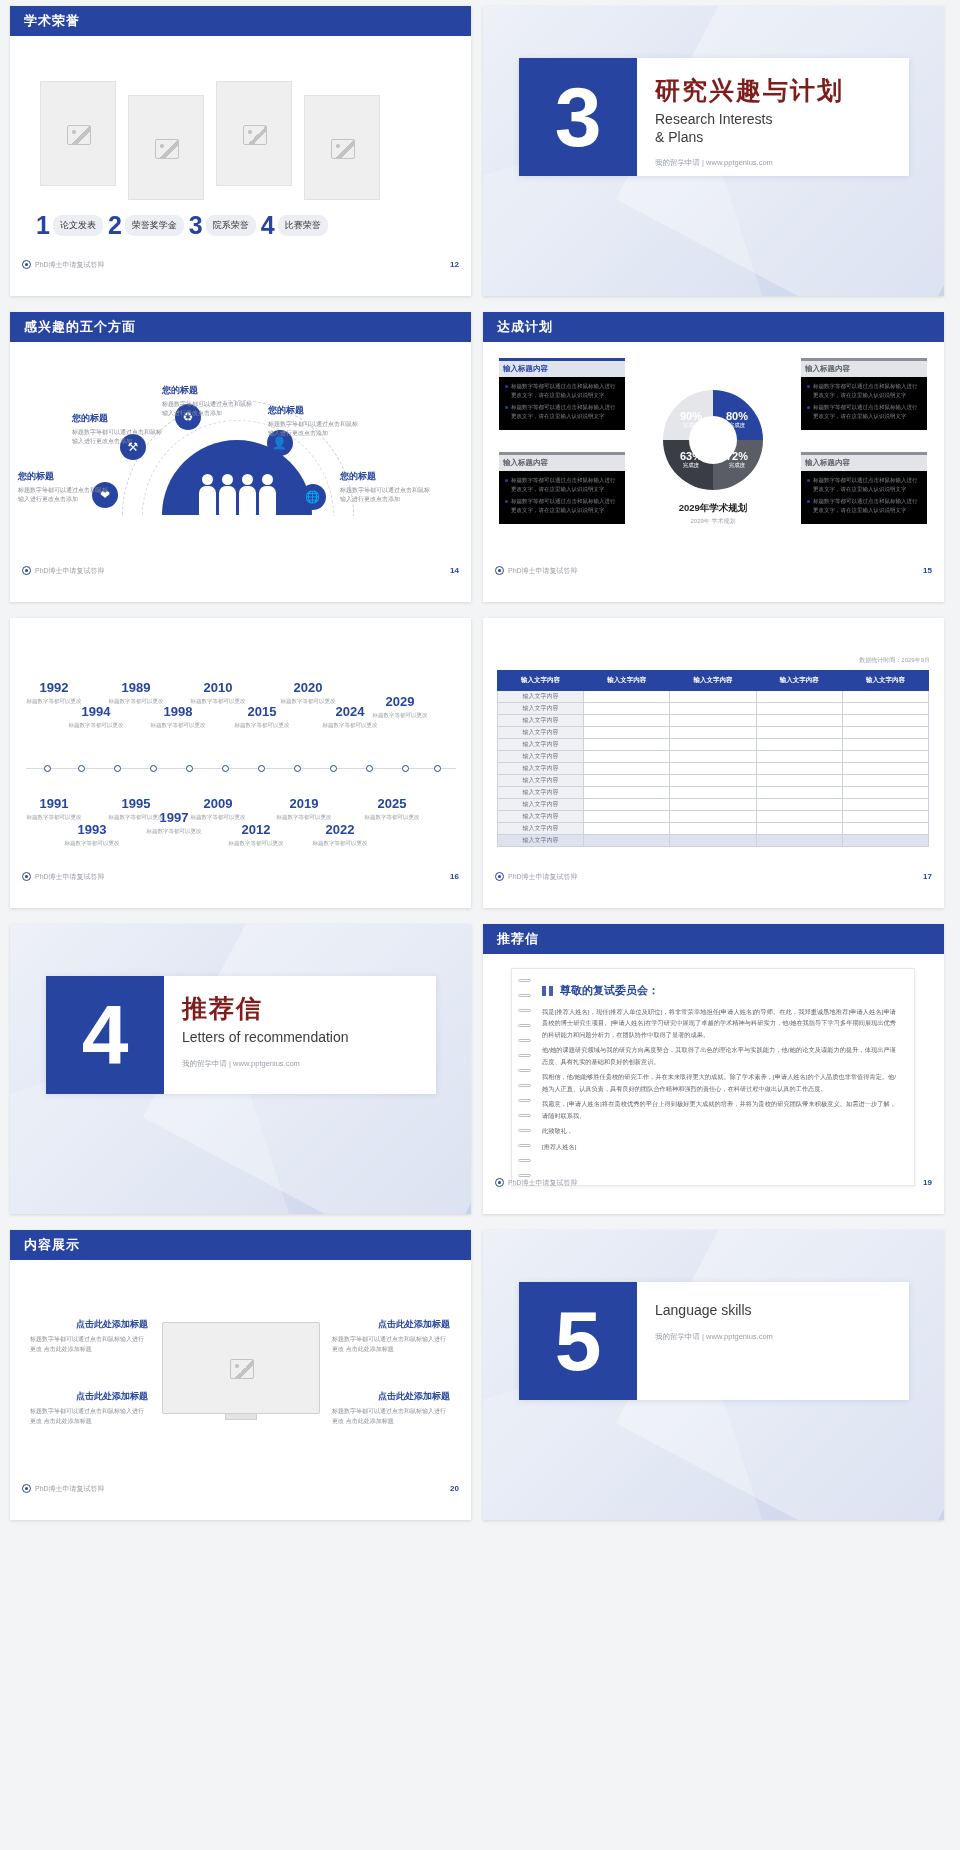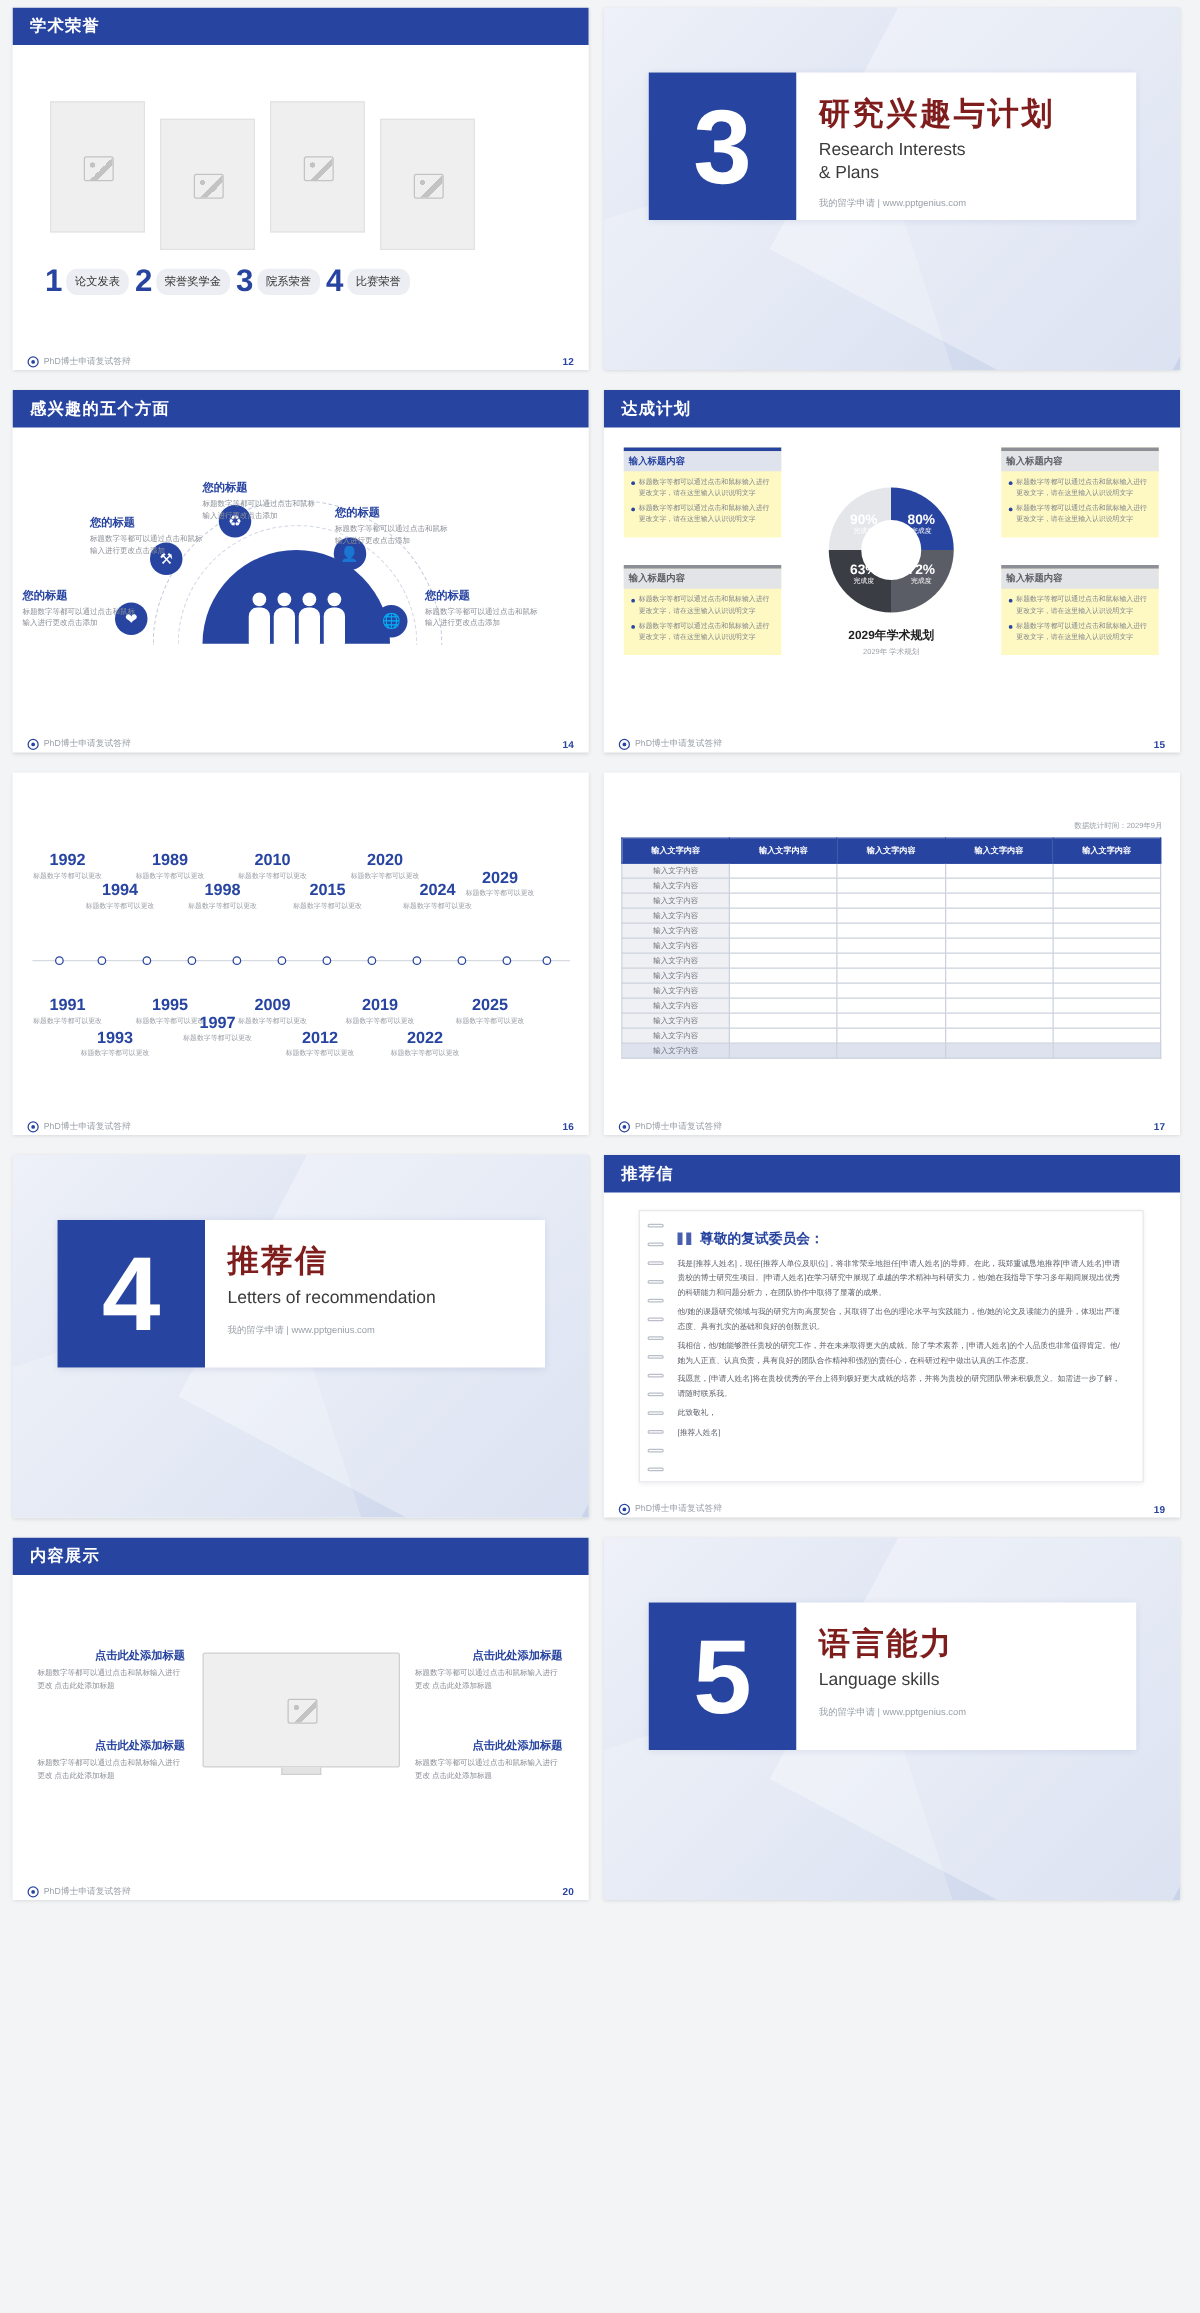--- a/index.html
+++ b/index.html
@@ -37,25 +37,25 @@
     display: flex;
     align-items: center;
     padding-left: 14px;
     font-size: 13px;
     font-weight: bold;
     letter-spacing: 1px;
   }
   
   .ftr {
     position: absolute;
-    bottom: 2px; left: 0;
+    bottom: 22px; left: 0;
     width: 100%;
     height: 14px;
     display: flex;
-    align-items: flex-end;
+    align-items: flex-start;
     padding: 0 12px;
     font-size: 7px;
     color: #9aa0a8;
   }
   .ftr .logo {
     width: 9px; height: 9px;
     border-radius: 50%;
     border: 1.3px solid #2744a0;
     margin-right: 4px;
     position: relative;
@@ -249,21 +249,21 @@
   }
   .txtblk .dd {
     font-size: 6px;
     color: #8b8f96;
     line-height: 1.5;
   }
   
   .panel {
     position: absolute;
     width: 126px;
-    background: #fef9c3;
+    background: #000000;
     border-top: 3px solid #2744a0;
     padding: 5px 6px 6px;
   }
   .panel.gray { border-top-color: #8c8f96; }
   .panel .ph1 {
     font-size: 7.5px;
     font-weight: bold;
     color: #2744a0;
     background: #dfe3ee;
     padding: 3px 4px;
@@ -943,21 +943,20 @@
       <span class="logo"></span>
       <span>PhD博士申请复试答辩</span>
       <span class="pg">20</span>
     </div>
   </div>
 
   <div class="slide sec">
     <div class="seccard">
       <div class="secnum">5</div>
       <div class="sectxt">
-        <div class="cn">语言能力</div>
         <div class="en">
           <div>Language skills</div>
         </div>
         <div class="site">我的留学申请 | www.pptgenius.com</div>
       </div>
     </div>
   </div>
 
 </div>
 

